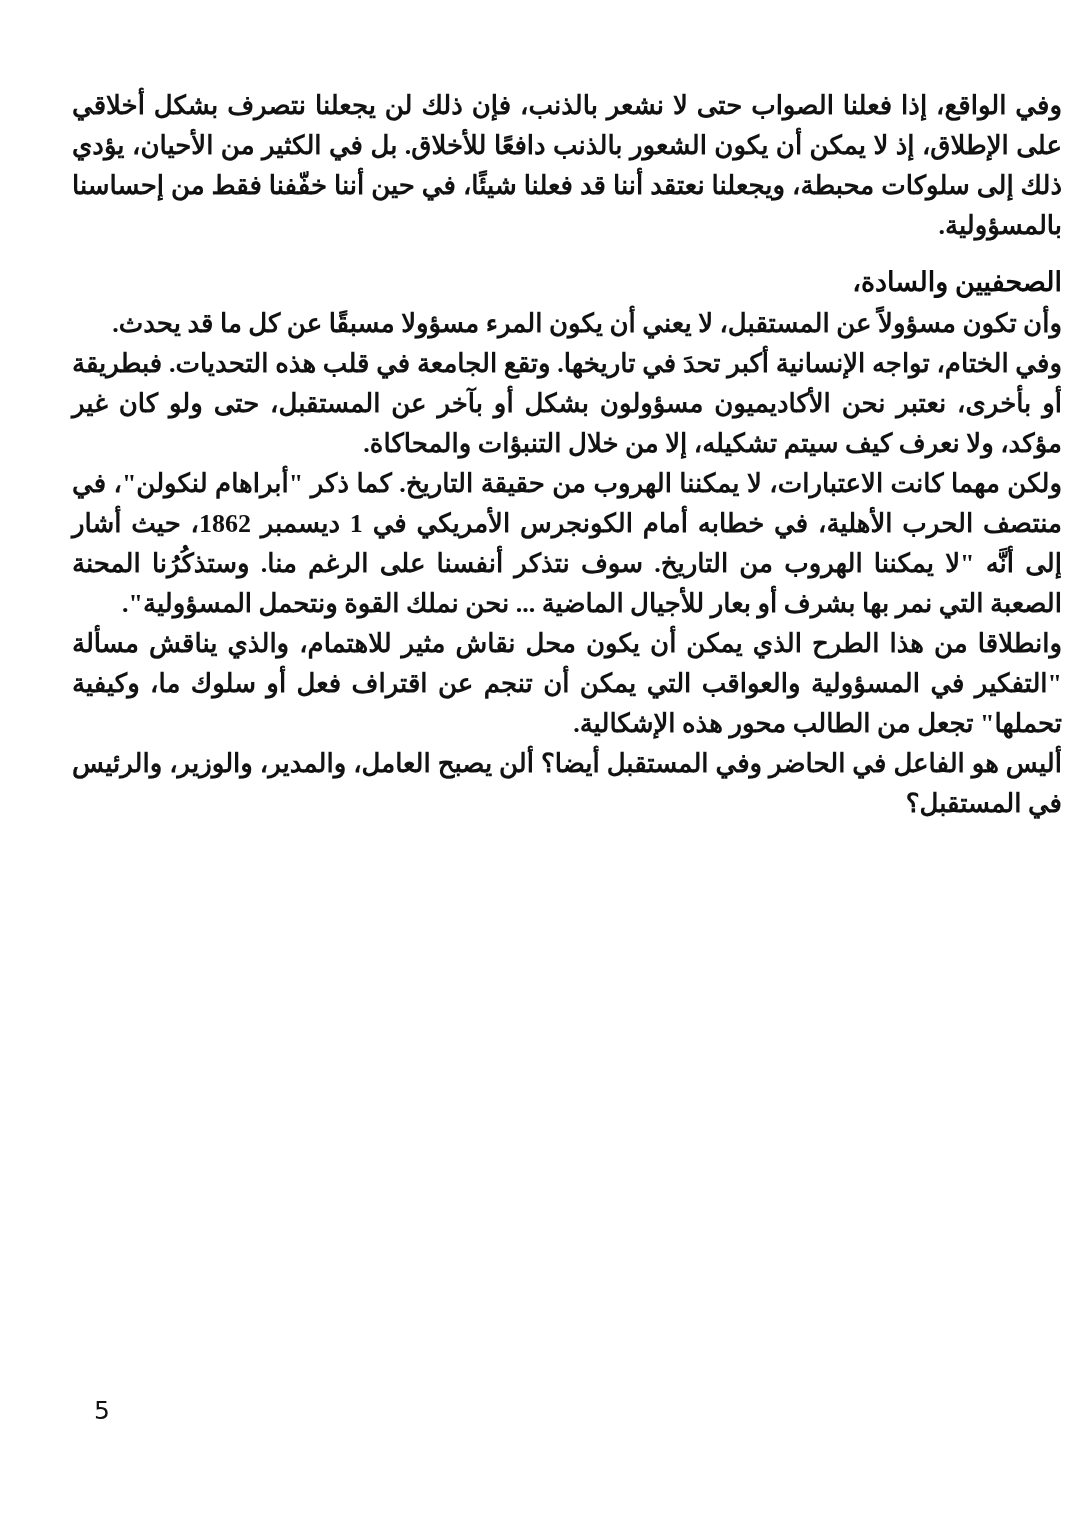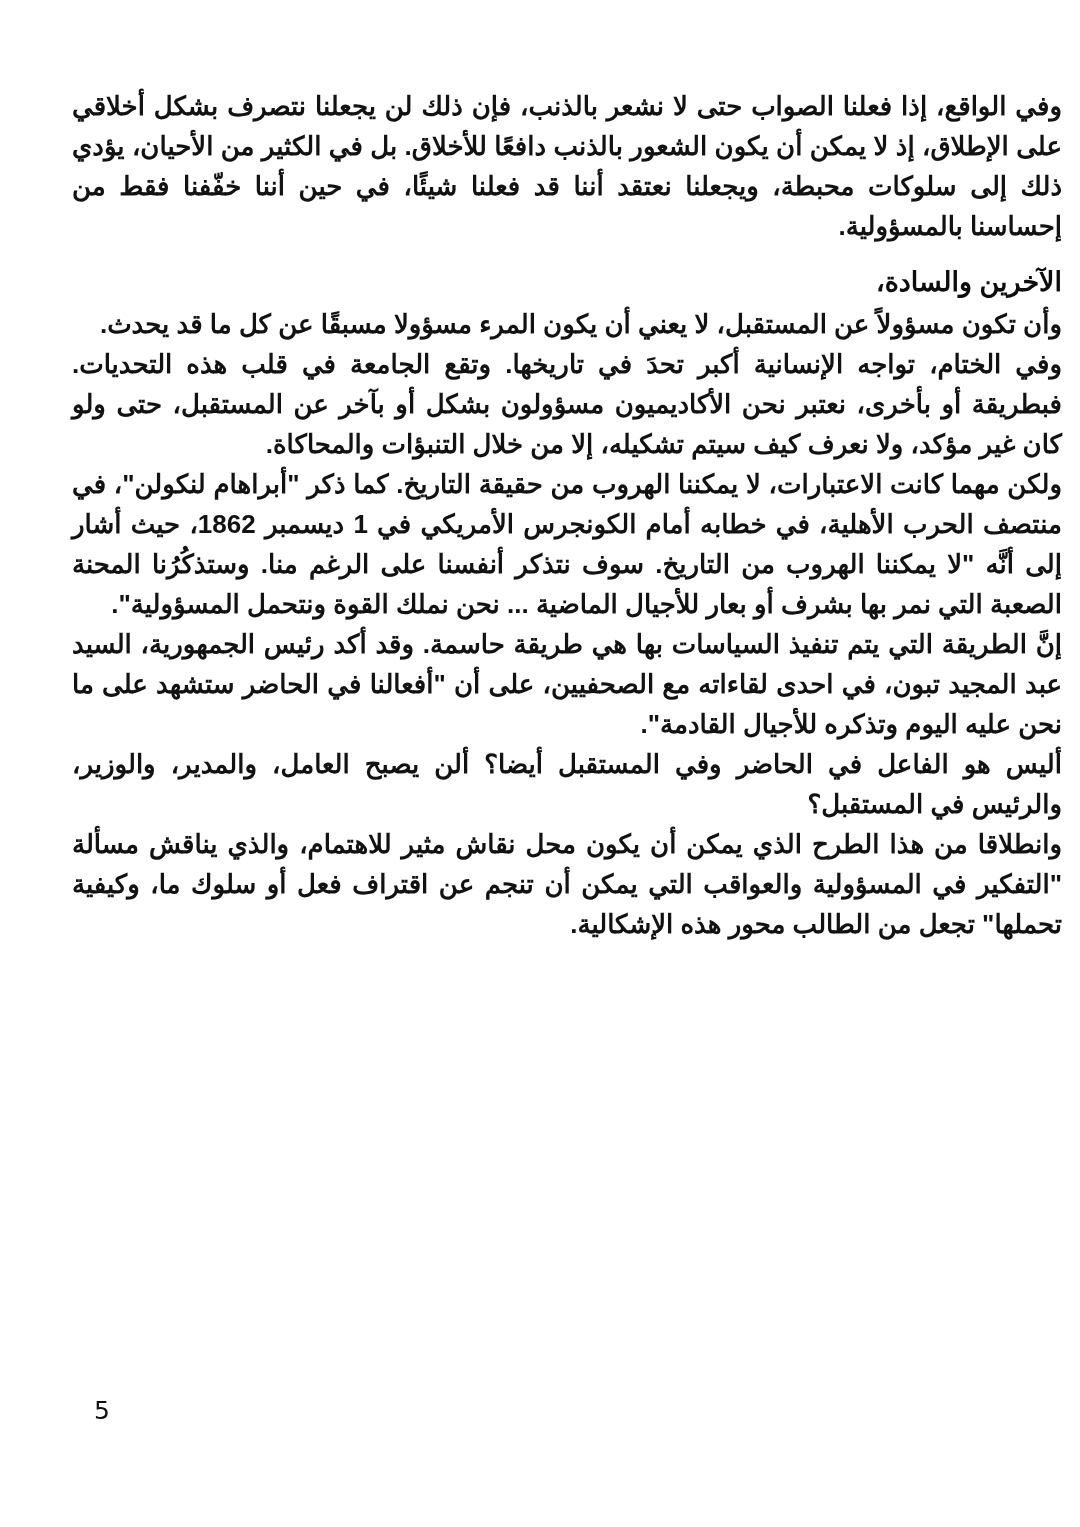--- a/index.html
+++ b/index.html
@@ -13,21 +13,21 @@
     height: 1527px;
     background: #ffffff;
     overflow: hidden;
   }
   .text-block {
     position: absolute;
     top: 86px;
     right: 18px;
     width: 990px;
     direction: rtl;
-    font-family: Liberation Sans, sans-serif;
+    font-family: Liberation Serif, serif;
     font-weight: bold;
     font-size: 26px;
     line-height: 40px;
     color: #121212;
   }
   .text-block p {
     margin: 0;
     text-align: justify;
     text-align-last: right;
     text-justify: inter-word;
@@ -49,22 +49,21 @@
     font-weight: normal;
     color: #111111;
   }
 </style>
 </head>
 <body>
 
 <div class="page">
   <main class="text-block">
     <p>وفي الواقع، إذا فعلنا الصواب حتى لا نشعر بالذنب، فإن ذلك لن يجعلنا نتصرف بشكل أخلاقي على الإطلاق، إذ لا يمكن أن يكون الشعور بالذنب دافعًا للأخلاق. بل في الكثير من الأحيان، يؤدي ذلك إلى سلوكات محبطة، ويجعلنا نعتقد أننا قد فعلنا شيئًا، في حين أننا خفّفنا فقط من إحساسنا بالمسؤولية.</p>
-    <h2 class="section-heading">الآخرين والسادة،</h2>
+    <h2 class="section-heading">الصحفيين والسادة،</h2>
     <p>وأن تكون مسؤولاً عن المستقبل، لا يعني أن يكون المرء مسؤولا مسبقًا عن كل ما قد يحدث.</p>
     <p>وفي الختام، تواجه الإنسانية أكبر تحدَ في تاريخها. وتقع الجامعة في قلب هذه التحديات. فبطريقة أو بأخرى، نعتبر نحن الأكاديميون مسؤولون بشكل أو بآخر عن المستقبل، حتى ولو كان غير مؤكد، ولا نعرف كيف سيتم تشكيله، إلا من خلال التنبؤات والمحاكاة.</p>
     <p>ولكن مهما كانت الاعتبارات، لا يمكننا الهروب من حقيقة التاريخ. كما ذكر "أبراهام لنكولن"، في منتصف الحرب الأهلية، في خطابه أمام الكونجرس الأمريكي في 1 ديسمبر 1862، حيث أشار إلى أنَّه "لا يمكننا الهروب من التاريخ. سوف نتذكر أنفسنا على الرغم منا. وستذكُرُنا المحنة الصعبة التي نمر بها بشرف أو بعار للأجيال الماضية ... نحن نملك القوة ونتحمل المسؤولية".</p>
-    <p>إنَّ الطريقة التي يتم تنفيذ السياسات بها هي طريقة حاسمة. وقد أكد رئيس الجمهورية، السيد عبد المجيد تبون، في احدى لقاءاته مع الصحفيين، على أن "أفعالنا في الحاضر ستشهد على ما نحن عليه اليوم وتذكره للأجيال القادمة".</p>
+    <p>وانطلاقا من هذا الطرح الذي يمكن أن يكون محل نقاش مثير للاهتمام، والذي يناقش مسألة "التفكير في المسؤولية والعواقب التي يمكن أن تنجم عن اقتراف فعل أو سلوك ما، وكيفية تحملها" تجعل من الطالب محور هذه الإشكالية.</p>
     <p>أليس هو الفاعل في الحاضر وفي المستقبل أيضا؟ ألن يصبح العامل، والمدير، والوزير، والرئيس في المستقبل؟</p>
-    <p>وانطلاقا من هذا الطرح الذي يمكن أن يكون محل نقاش مثير للاهتمام، والذي يناقش مسألة "التفكير في المسؤولية والعواقب التي يمكن أن تنجم عن اقتراف فعل أو سلوك ما، وكيفية تحملها" تجعل من الطالب محور هذه الإشكالية.</p>
   </main>
   <footer class="page-number">5</footer>
 </div>
 
 </body></html>

